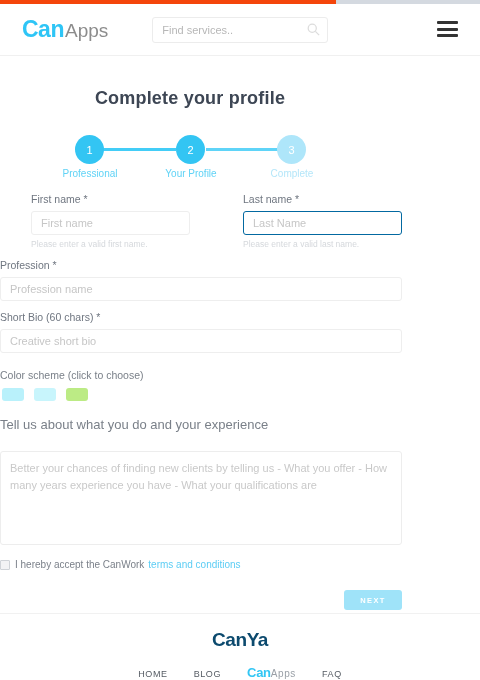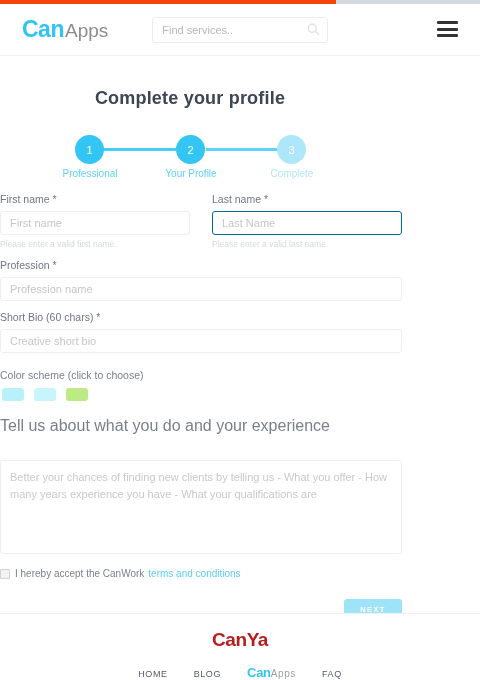--- a/index.html
+++ b/index.html
@@ -166,21 +166,21 @@
   .step-label.s1 { left: -15px; }
   .step-label.s2 { left: 86px; }
   .step-label.s3 { left: 187px; color: #b4e6f9; }
 
   
   .form {
     margin: 12px auto 0;
     width: 402px;
   }
   .row { display: flex; gap: 22px; }
-  .col { width: 190px; }
+  .col { width: 190px; margin-left: 31px; }
   .field { margin-bottom: 2px; }
   .label {
     font-size: 10.5px;
     color: #6f7680;
     margin-bottom: 6px;
     display: block;
   }
   .input {
     width: 100%;
     height: 24px;
@@ -216,24 +216,24 @@
   .swatches { display: flex; gap: 10px; margin-left: 2px; }
   .swatch {
     width: 22px;
     height: 13px;
     border-radius: 3px;
     cursor: pointer;
   }
 
   
   .ta-label {
-    font-size: 16px;
+    font-size: 13px;
     color: #7a8089;
     margin-top: 16px;
-    margin-bottom: 25px;
+    margin-bottom: 19px;
     display: block;
   }
   .textarea {
     width: 402px;
     height: 94px;
     border: 1px solid #ededed;
     border-radius: 3px;
     font-family: "Liberation Sans", sans-serif;
     font-size: 11px;
     color: #555;
@@ -296,21 +296,21 @@
     width: 480px;
     height: 67px;
     background: #ffffff;
     border-top: 1px solid #f1f1f1;
     text-align: center;
   }
   .footer-logo {
     margin-top: 15px;
     font-size: 19px;
     font-weight: bold;
-    color: #b91c1c;
+    color: #0c4a6e;
     letter-spacing: -0.4px;
   }
   .footer-nav {
     margin-top: 14px;
     display: flex;
     justify-content: center;
     align-items: baseline;
     gap: 26px;
     font-size: 9px;
     color: #555b63;

